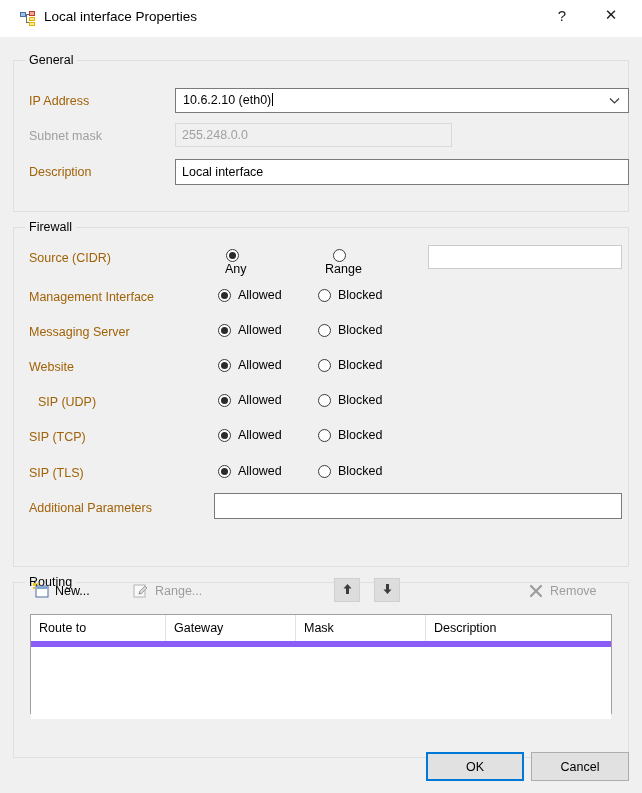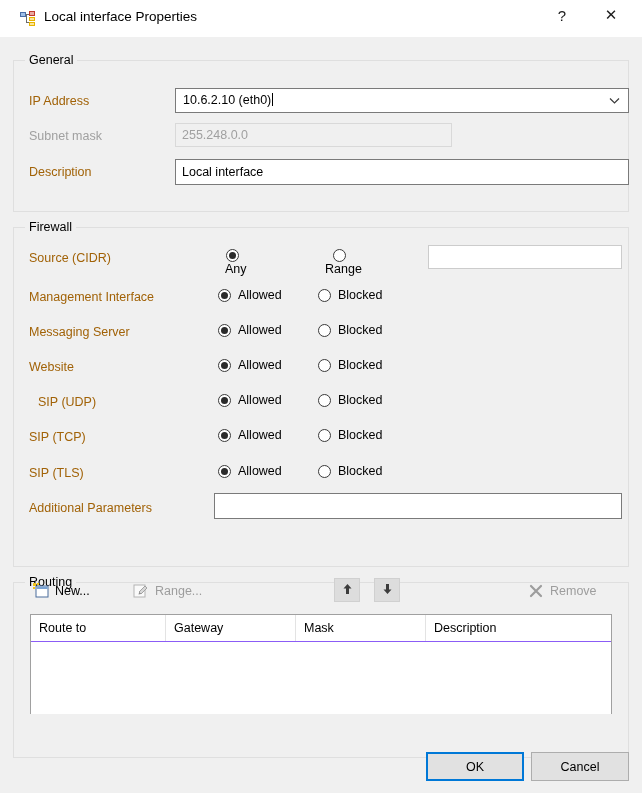--- a/index.html
+++ b/index.html
@@ -209,21 +209,21 @@
   .route-table {
     position: absolute;
     box-sizing: border-box;
     background: #ffffff;
     border: 1px solid #a0a0a0;
   }
   .route-header {
     position: relative;
     height: 26px;
     background: #ffffff;
-    border-bottom: 1px solid #8b5cf6;
+    border-bottom: 6px solid #8b5cf6;
   }
   .route-th {
     position: absolute;
     top: 0;
     height: 26px;
     line-height: 26px;
     font-size: 12.5px;
     color: #000000;
     padding-left: 8px;
     box-sizing: border-box;

